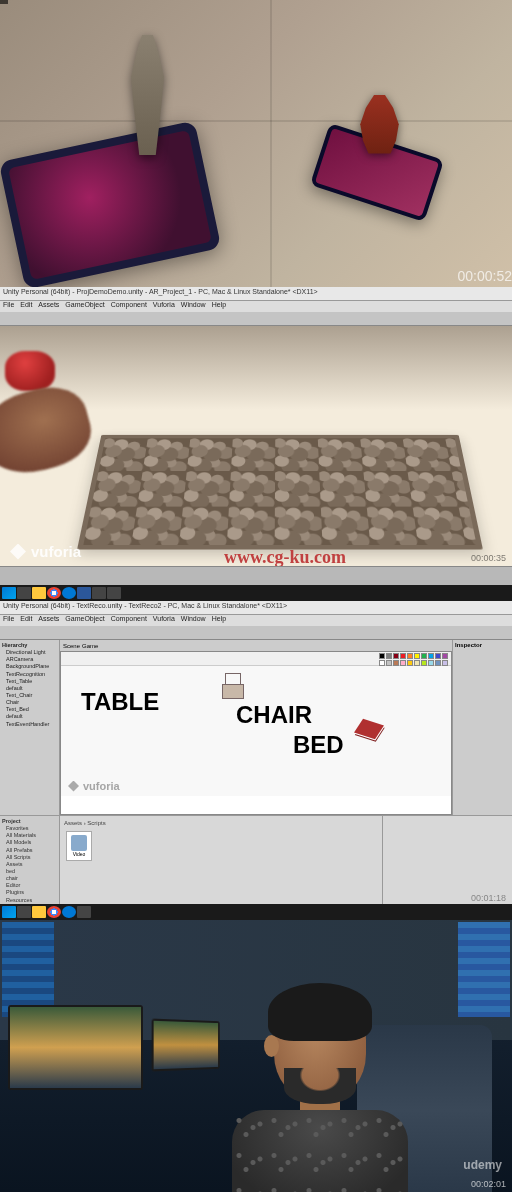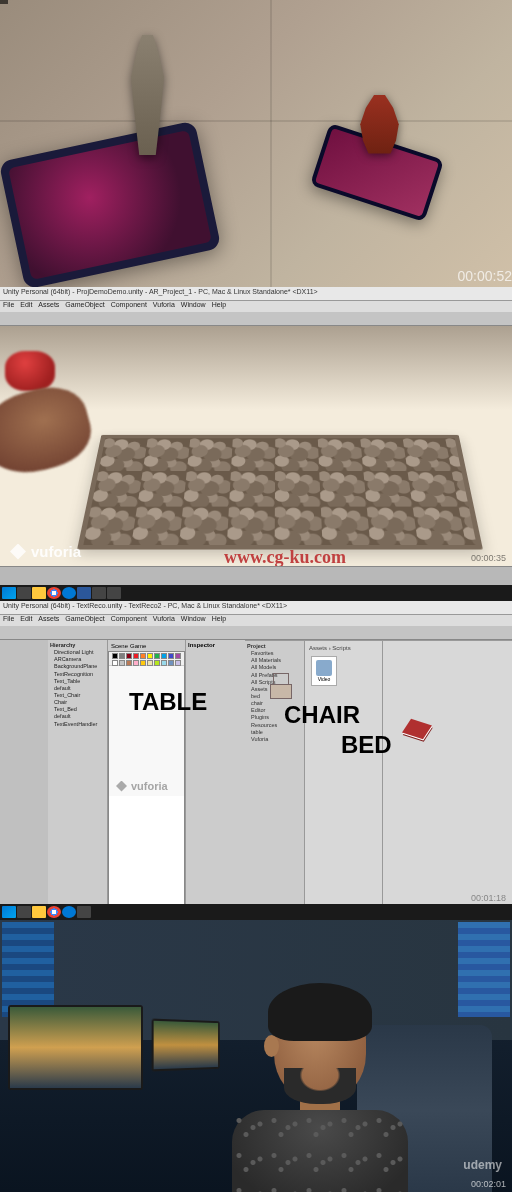--- a/index.html
+++ b/index.html
@@ -40,21 +40,21 @@
     
     .section3 { width: 512px; height: 319px; position: relative; background: #c0c0c0; }
     .taskbar { height: 16px; background: #1a1a1a; display: flex; align-items: center; padding: 0 2px; gap: 1px; }
     .tb-icon { width: 14px; height: 12px; border-radius: 1px; }
     .tb-win { background: linear-gradient(135deg, #0078d4, #00a4ef); }
     .tb-chrome { background: radial-gradient(circle, #fff 25%, #4285f4 26%, #4285f4 40%, #ea4335 41%); border-radius: 50%; }
     .tb-folder { background: #ffc83d; }
     .tb-edge { background: #0078d4; border-radius: 50%; }
     .tb-word { background: #2b579a; }
     .tb-generic { background: #444; }
-    .unity-layout { height: 287px; display: flex; flex-direction: row; padding-left: 48px; }
+    .unity-layout { height: 287px; display: flex; flex-direction: column; }
     .unity-main { flex: 0 0 175px; display: flex; }
     .hierarchy-panel { width: 60px; background: #ccc; border-right: 1px solid #999; font-size: 5.5px; padding: 2px; color: #222; line-height: 1.3; }
     .hierarchy-item { padding-left: 4px; white-space: nowrap; overflow: hidden; }
     .scene-area { flex: 1; background: #383838; position: relative; display: flex; flex-direction: column; }
     .scene-toolbar { height: 11px; background: #ccc; display: flex; align-items: center; padding: 0 3px; gap: 2px; font-size: 6px; }
     .paint-window { flex: 1; background: #fff; position: relative; border: 1px solid #888; }
     .paint-ribbon { height: 14px; background: #f0f0f0; border-bottom: 1px solid #ccc; display: flex; justify-content: flex-end; padding: 1px 3px; }
     .color-palette { display: grid; grid-template-columns: repeat(10, 6px); grid-template-rows: repeat(2, 6px); gap: 1px; }
     .color-sw { width: 6px; height: 6px; border: 0.5px solid #888; }
     .paint-canvas { position: relative; height: 130px; background: #f8f8f8; }

